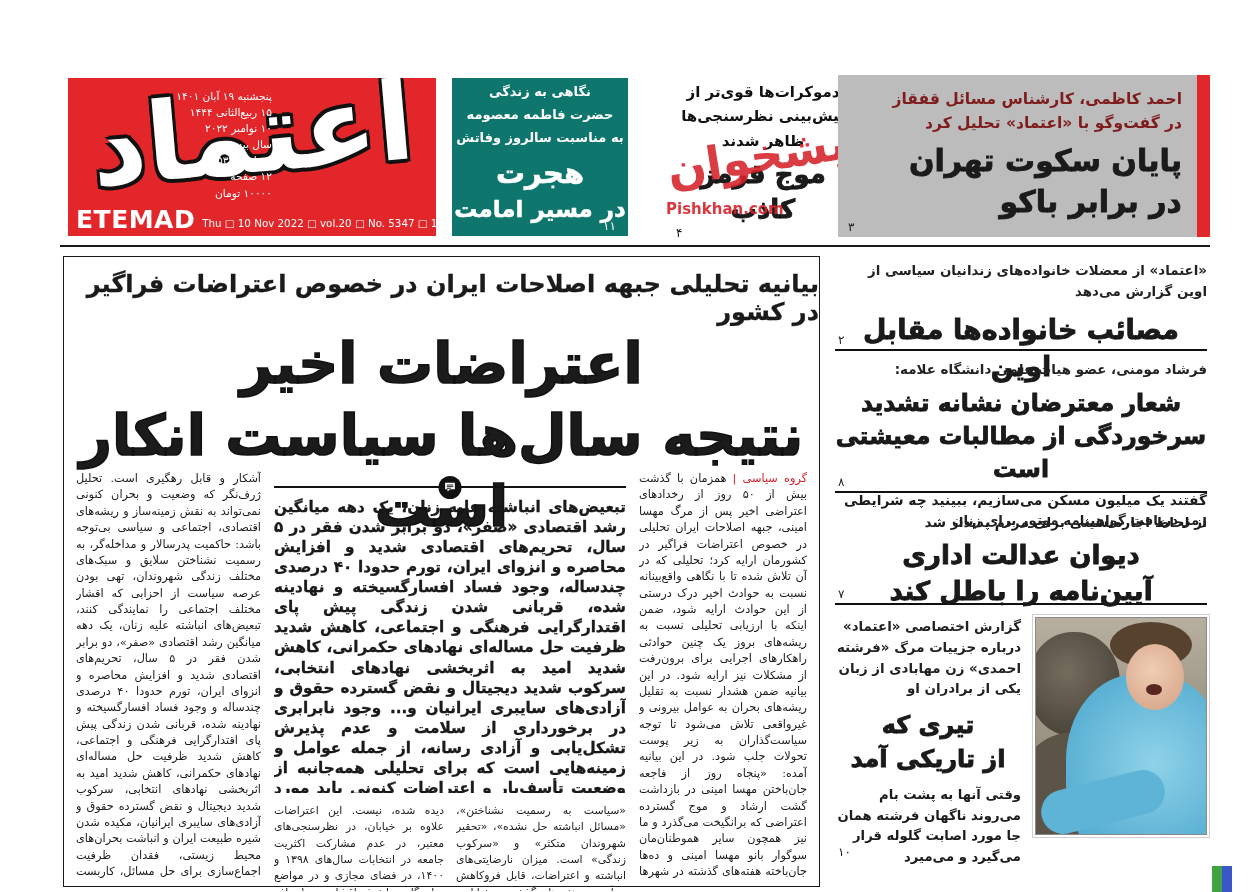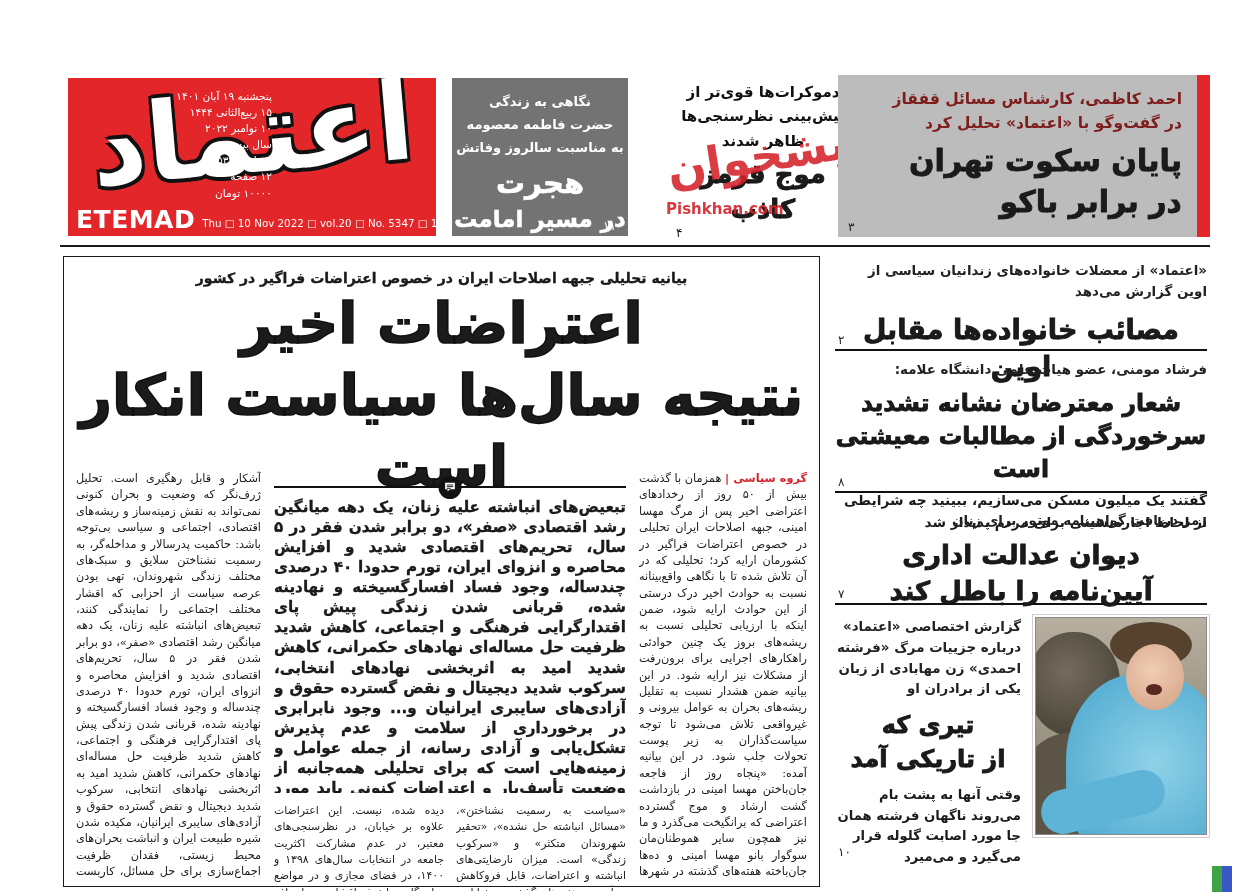--- a/index.html
+++ b/index.html
@@ -14,21 +14,21 @@
   .logo-fa { position:absolute; left:0; right:0; top:-6px; text-align:center; font-size:108px; font-weight:bold;
              color:#fff; transform:rotate(-5deg); letter-spacing:-4px;
              text-shadow:-3px -3px 0 #111,3px -3px 0 #111,-3px 3px 0 #111,3px 3px 0 #111,0 4px 0 #111,0 -4px 0 #111; }
   .dates { position:absolute; left:86px; top:10px; width:118px; text-align:right; direction:rtl;
            color:#fff; font-size:10.6px; line-height:1.52; z-index:3; }
   .m-footer { position:absolute; left:8px; right:8px; bottom:4px; display:flex; align-items:flex-end; gap:7px;
               color:#fff; z-index:3; direction:ltr; }
   .m-footer .etemad { font-size:25px; font-weight:bold; letter-spacing:.5px; line-height:1; }
   .m-footer .mf-line { font-size:10.3px; padding-bottom:3px; white-space:nowrap; }
 
-  .promo { left:452px; top:78px; width:176px; height:158px; background:#737373; color:#fff; text-align:center; padding-top:13px; }
+  .promo { left:452px; top:78px; width:176px; height:158px; background:#0f766e; color:#fff; text-align:center; padding-top:3px; }
   .promo .pk { font-size:13px; font-weight:bold; line-height:1.75; }
   .promo .pt1 { font-size:29px; font-weight:bold; margin-top:7px; -webkit-text-stroke:.6px #fff; }
   .promo .pt2 { font-size:23px; font-weight:bold; margin-top:6px; -webkit-text-stroke:.5px #fff; }
   .promo .pg { position:absolute; right:12px; bottom:3px; font-size:12px; }
 
   .usb { left:632px; top:80px; width:198px; height:158px; text-align:center;margin-left:32px; }
   .usb .uk { font-size:15px; font-weight:bold; line-height:1.62; color:#111; }
   .usb .ut { font-size:26px; font-weight:bold; line-height:1.35; margin-top:4px; -webkit-text-stroke:.8px #111; }
   .usb .pg { position:absolute; left:12px; bottom:-2px; font-size:12px; color:#111; }
   .wm-fa { position:absolute; top:48px; right:-4px; font-size:46px; font-weight:bold; color:#d6222b;
@@ -38,26 +38,26 @@
   .baku { left:838px; top:75px; width:372px; height:162px; background:#bcbcbc; text-align:right; padding:12px 28px 0 10px; }
   .baku .bbar { position:absolute; top:0; right:0; width:13px; height:100%; background:#e32629; }
   .baku .bk { font-size:15.5px; font-weight:bold; line-height:1.55; color:#7f1d1d; }
   .baku .bt { font-size:30px; font-weight:bold; line-height:1.38; margin-top:5px; -webkit-text-stroke:.8px #151515; }
   .baku .pg { position:absolute; left:10px; bottom:3px; font-size:12px; }
 
   .top-rule { left:60px; top:245px; width:1150px; height:2px; background:#1a1a1a; }
 
   
   .main-box { left:63px; top:256px; width:757px; height:631px; border:1.5px solid #1a1a1a; }
-  .m-kicker { text-align:center; margin-top:13px; font-size:14px; font-weight:bold; -webkit-text-stroke:.3px #111; }
+  .m-kicker { margin-top:13px; font-size:24px; font-weight:bold; -webkit-text-stroke:.3px #111; }
   .m-h { text-align:center; font-size:56px; font-weight:bold; line-height:1.28; letter-spacing:-1px; -webkit-text-stroke:1.6px #111; }
   .m-h.first { margin-top:2px; }
   .m-body { position:absolute; top:214px; left:12px; right:12px; bottom:8px; display:flex; gap:13px; }
   .col-lead { width:168px; flex:none; font-size:11.3px; line-height:1.45; text-align:justify; overflow:hidden; }
-  .byline { color:#d6222b; font-weight:bold; }
+  .byline { color:#d6222b; font-weight:normal; }
   .col-quote { width:352px; flex:none; position:relative; padding-top:15px; }
   .q-rule { border-top:2px solid #111; position:relative; }
   .q-icon { position:absolute; top:-12px; left:50%; transform:translateX(-50%); width:23px; height:23px;
             background:#111; border-radius:50%; display:flex; align-items:center; justify-content:center; }
   .q-text { margin-top:9px; font-size:15.2px; font-weight:bold; line-height:1.32; text-align:justify;
             height:296px; overflow:hidden; -webkit-text-stroke:.3px #111; }
   .q-bottom { display:flex; gap:12px; margin-top:10px; }
   .q-bottom > div { flex:1; font-size:10.9px; line-height:1.5; text-align:justify; height:88px; overflow:hidden; }
   .col-left { flex:1; font-size:11.3px; line-height:1.45; text-align:justify; overflow:hidden; }
 

